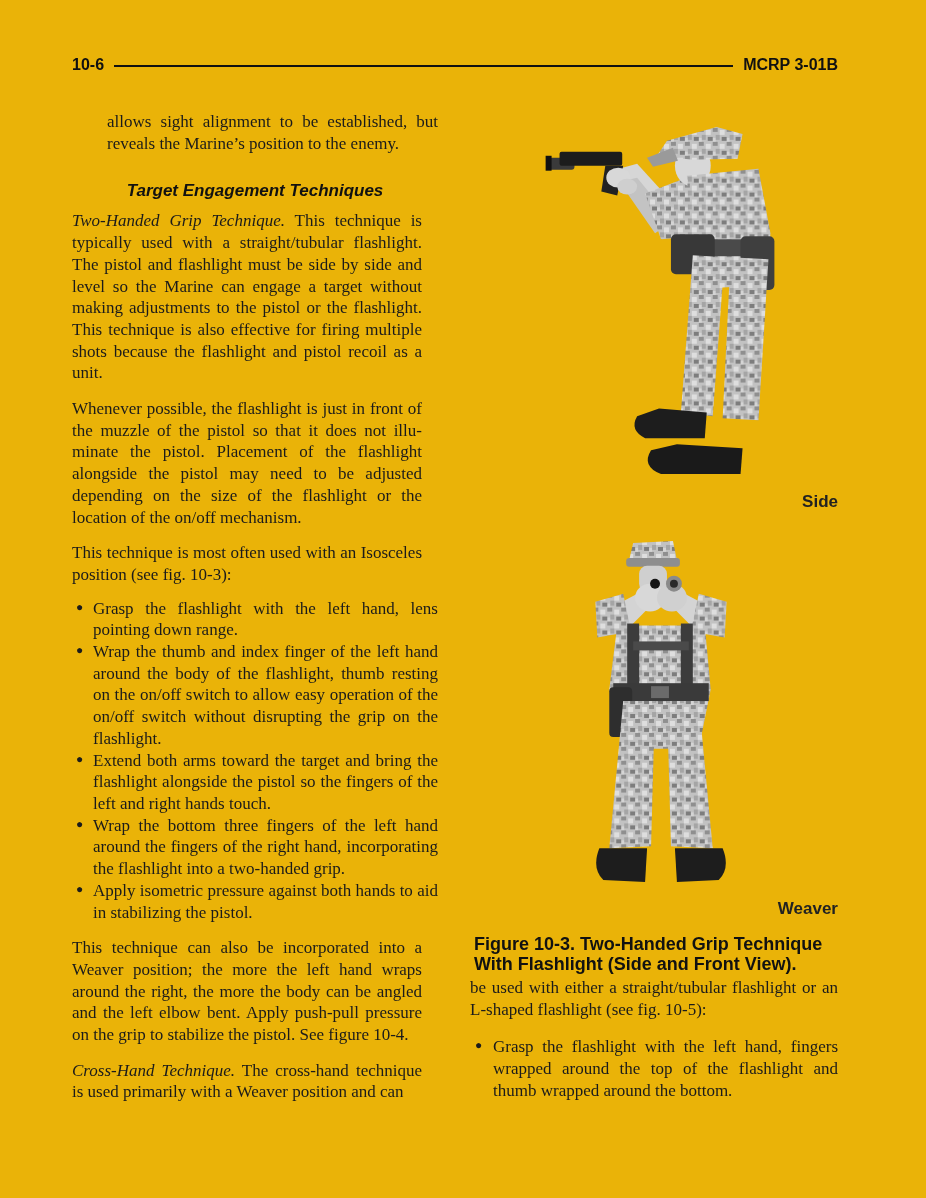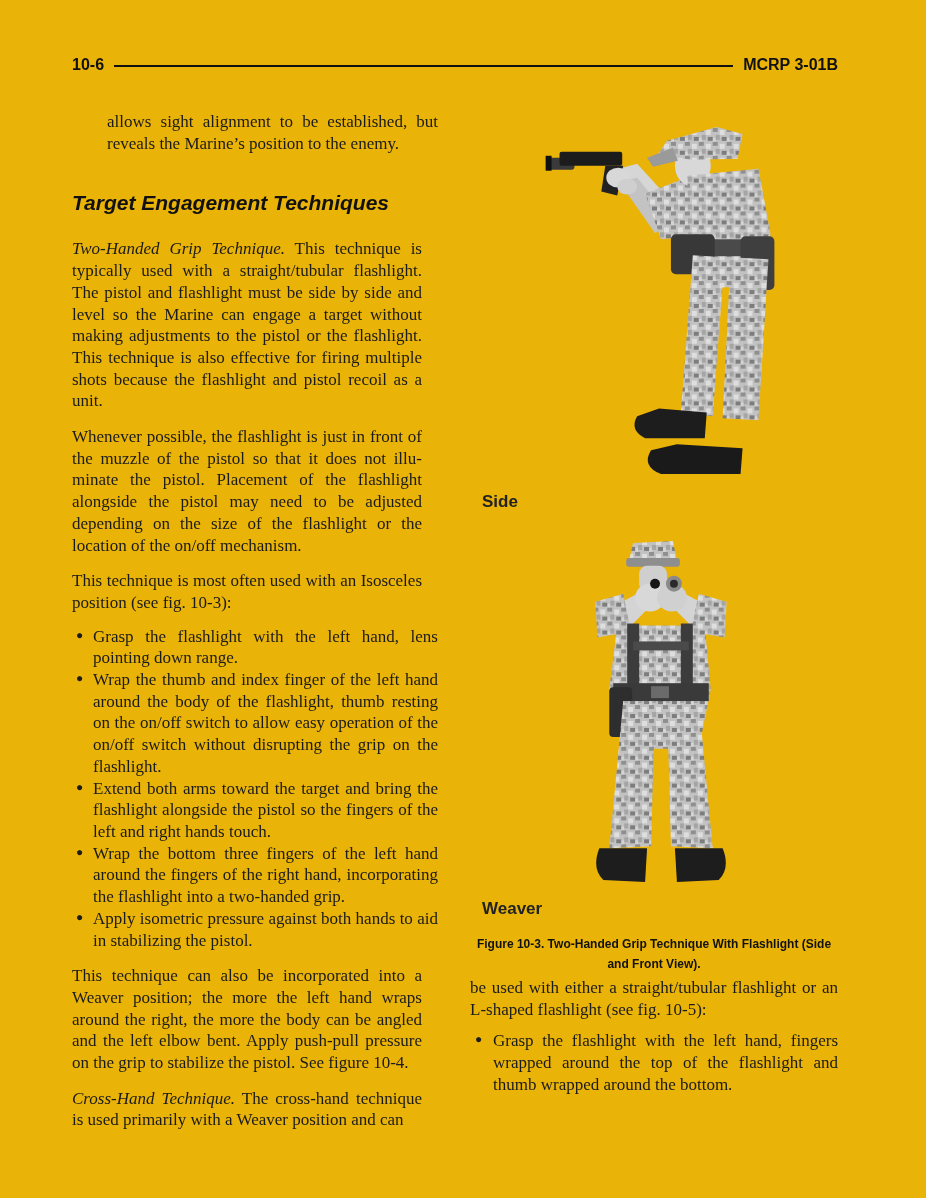--- a/index.html
+++ b/index.html
@@ -18,51 +18,51 @@
     font-family:"Liberation Sans","DejaVu Sans",sans-serif;
     font-weight:700;font-size:16px;color:#111;
   }
   .header-rule{flex:1;height:2px;background:#111;margin:1px 10px 0 10px;}
   
   .left-col{
     position:absolute;left:72px;top:111px;width:366px;
     font-size:17px;line-height:21.7px;text-align:justify;
     hyphens:manual;-webkit-hyphens:manual;
   }
-  .continuation{margin:0 0 38px 0;padding-left:35px;}
+  .continuation{margin:0 0 26px 0;padding-left:35px;}
   .section-heading{
     font-family:"Liberation Sans","DejaVu Sans",sans-serif;
-    font-weight:700;font-style:italic;font-size:21px;line-height:22px;
-    margin:0 0 24px 0;text-align:left;color:#111;
+    font-weight:700;font-style:italic;font-size:17px;line-height:22px;
+    margin:0 0 8px 0;text-align:center;color:#111;
   }
   .left-col p{margin:0 16px 14px 0;}
   .lead-ital{font-style:italic;}
   ul.bullets{list-style:none;margin:-2px 0 14px 0;padding:0;}
   ul.bullets li{position:relative;padding-left:21px;margin:0;}
   ul.bullets .marker{
     position:absolute;left:4px;top:-1px;font-size:12px;line-height:21.7px;
   }
   .right-col{position:absolute;left:470px;top:0;width:368px;height:1198px;}
   .photo{position:absolute;}
   .fig-label{
-    position:absolute;left:12px;width:100%;text-align:left;
+    position:absolute;left:0;width:100%;text-align:right;
     font-family:"Liberation Sans","DejaVu Sans",sans-serif;
     font-weight:700;font-size:17px;color:#222;
   }
   .fig-caption{
-    position:absolute;left:4px;top:934px;width:360px;text-align:center;
-    font-family:"Liberation Sans","DejaVu Sans",sans-serif;
-    font-weight:700;font-size:12px;line-height:20px;color:#111;
+    position:absolute;left:4px;top:934px;width:360px;
+    font-family:"Liberation Sans","DejaVu Sans",sans-serif;
+    font-weight:700;font-size:18px;line-height:20px;color:#111;
   }
   .rc-text{
     position:absolute;left:0;top:977px;width:368px;
     font-size:17px;line-height:21.7px;text-align:justify;
     hyphens:manual;-webkit-hyphens:manual;
   }
-  .rc-text p{margin:0 0 10px 0;}
+  .rc-text p{margin:0 0 16px 0;}
   ul.bullets.rc{margin-top:0;}
   ul.bullets.rc li{padding-left:23px;}
   ul.bullets.rc .marker{left:5px;}
 </style>
 </head>
 <body>
 
 <div class="page">
 
   <div class="header">

